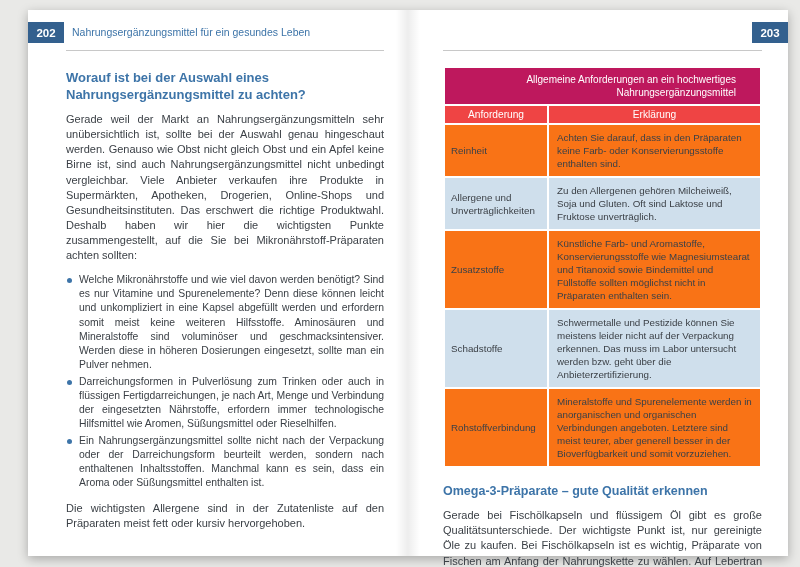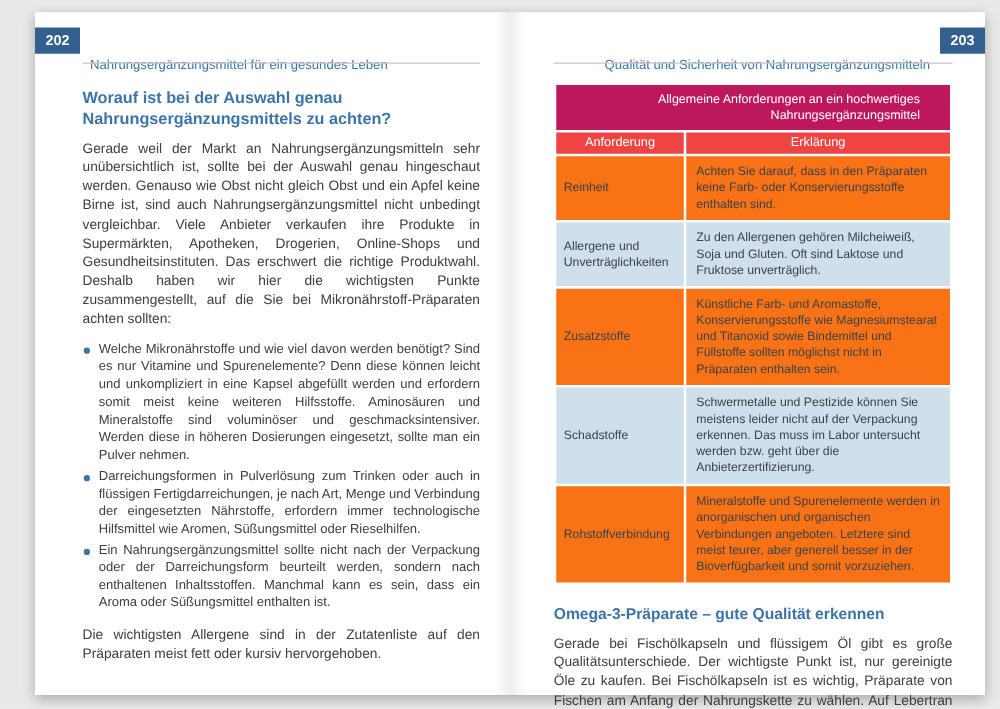--- a/index.html
+++ b/index.html
@@ -31,21 +31,21 @@
     position:absolute; top:12px; width:36px; height:21px;
     background:#33608e; color:#ffffff;
     font-size:11.5px; font-weight:bold;
     display:flex; align-items:center; justify-content:center;
   }
   .pagenum-left { left:0; }
   .pagenum-right { right:0; }
   .runhead {
     position:absolute; top:12px; height:21px; line-height:21px;
     color:#3d74a8; font-size:10.5px;
-    white-space:nowrap; overflow:hidden;margin-top:20px;
+    white-space:nowrap; overflow:hidden;
   }
   .runhead-left { left:44px; right:24px; text-align:left; }
   .runhead-right { right:44px; left:26px; text-align:right; }
   .rule { position:absolute; top:40px; height:1px; background:#c8c8c8; }
   .rule-left { left:38px; right:24px; }
   .rule-right { left:35px; right:26px; }
 
   .content-left { position:absolute; top:60px; left:38px; right:24px; }
   .content-right { position:absolute; top:56px; left:35px; right:26px; }
 
@@ -108,42 +108,41 @@
 
 <div class="canvas">
   <div class="spread">
 
     <div class="page page-left">
       <div class="pagenum pagenum-left">202</div>
       <div class="runhead runhead-left">Nahrungsergänzungsmittel für ein gesundes Leben</div>
       <div class="rule rule-left"></div>
 
       <div class="content-left">
-        <h2 class="heading">Worauf ist bei der Auswahl genau Nahrungsergänzungsmittels zu achten?</h2>
+        <h2 class="heading">Worauf ist bei der Auswahl eines Nahrungsergänzungsmittel zu achten?</h2>
         <p class="body-text">Gerade weil der Markt an Nahrungsergänzungsmitteln sehr unübersichtlich ist, sollte bei der Auswahl genau hingeschaut werden. Genauso wie Obst nicht gleich Obst und ein Apfel keine Birne ist, sind auch Nahrungsergänzungsmittel nicht unbedingt vergleichbar. Viele Anbieter verkaufen ihre Produkte in Supermärkten, Apotheken, Drogerien, Online-Shops und Gesundheitsinstituten. Das erschwert die richtige Produktwahl. Deshalb haben wir hier die wichtigsten Punkte zusammengestellt, auf die Sie bei Mikronährstoff-Präparaten achten sollten:</p>
         <ul class="bullets">
           <li class="bullet-item">
             <span class="dot"></span>
             <span class="bullet-text">Welche Mikronährstoffe und wie viel davon werden benötigt? Sind es nur Vitamine und Spurenelemente? Denn diese können leicht und unkompliziert in eine Kapsel abgefüllt werden und erfordern somit meist keine weiteren Hilfsstoffe. Aminosäuren und Mineralstoffe sind voluminöser und geschmacksintensiver. Werden diese in höheren Dosierungen eingesetzt, sollte man ein Pulver nehmen.</span>
           </li>
           <li class="bullet-item">
             <span class="dot"></span>
             <span class="bullet-text">Darreichungsformen in Pulverlösung zum Trinken oder auch in flüssigen Fertigdarreichungen, je nach Art, Menge und Verbindung der eingesetzten Nährstoffe, erfordern immer technologische Hilfsmittel wie Aromen, Süßungsmittel oder Rieselhilfen.</span>
           </li>
           <li class="bullet-item">
             <span class="dot"></span>
             <span class="bullet-text">Ein Nahrungsergänzungsmittel sollte nicht nach der Verpackung oder der Darreichungsform beurteilt werden, sondern nach enthaltenen Inhaltsstoffen. Manchmal kann es sein, dass ein Aroma oder Süßungsmittel enthalten ist.</span>
           </li>
         </ul>
         <p class="body-text">Die wichtigsten Allergene sind in der Zutatenliste auf den Präparaten meist fett oder kursiv hervorgehoben.</p>
       </div>
     </div>
 
     <div class="page page-right">
-      <div class="runhead runhead-right">Qualität und Sicherheit von Nahrungsergänzungsmitteln</div>
       <div class="pagenum pagenum-right">203</div>
       <div class="rule rule-right"></div>
 
       <div class="content-right">
         <table class="info-table">
           <thead>
             <tr>
               <th colspan="2" class="t-title">Allgemeine Anforderungen an ein hochwertiges Nahrungsergänzungsmittel</th>
             </tr>
             <tr>

